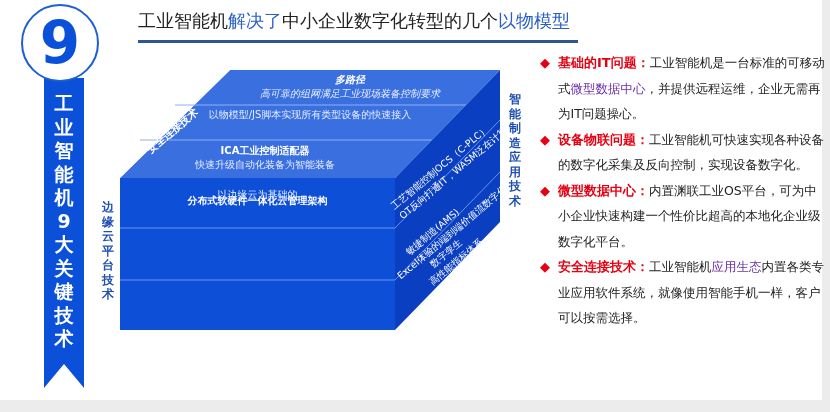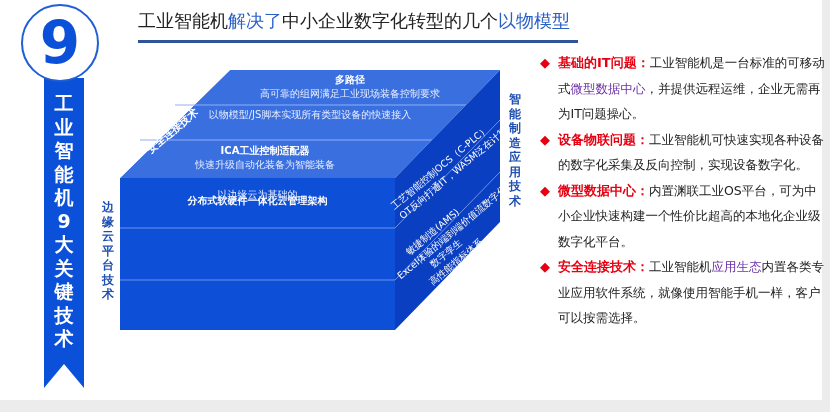--- a/index.html
+++ b/index.html
@@ -73,21 +73,21 @@
     <line x1="120" y1="228" x2="395" y2="228" stroke="#6c92ea" stroke-width="1"></line>
     <line x1="120" y1="280" x2="395" y2="280" stroke="#6c92ea" stroke-width="1"></line>
 
     <polygon points="395,178 500,70 500,222 395,330" fill="#0a3fc2"></polygon>
     <line x1="395" y1="228" x2="500" y2="120" stroke="#6c92ea" stroke-width="1"></line>
     <line x1="395" y1="280" x2="500" y2="172" stroke="#6c92ea" stroke-width="1"></line>
   </svg>
 
   <div class="diag" style="left:144px;top:146px;font-weight:bold;font-size:10.5px;">安全连接技术</div>
 
-  <div class="layer-text" style="left:240px;top:73px;width:220px;">
+  <div class="layer-text" style="left:240px;top:73px;width:220px;font-style:italic;">
     <span class="b">多路径</span>
     <span class="n">高可靠的组网满足工业现场装备控制要求</span>
   </div>
   <div class="layer-text" style="left:190px;top:108px;width:240px;">
     <span class="n">以物模型/JS脚本实现所有类型设备的快速接入</span>
   </div>
   <div class="layer-text" style="left:150px;top:144px;width:230px;">
     <span class="b">ICA工业控制适配器</span>
     <span class="n">快速升级自动化装备为智能装备</span>
   </div>

